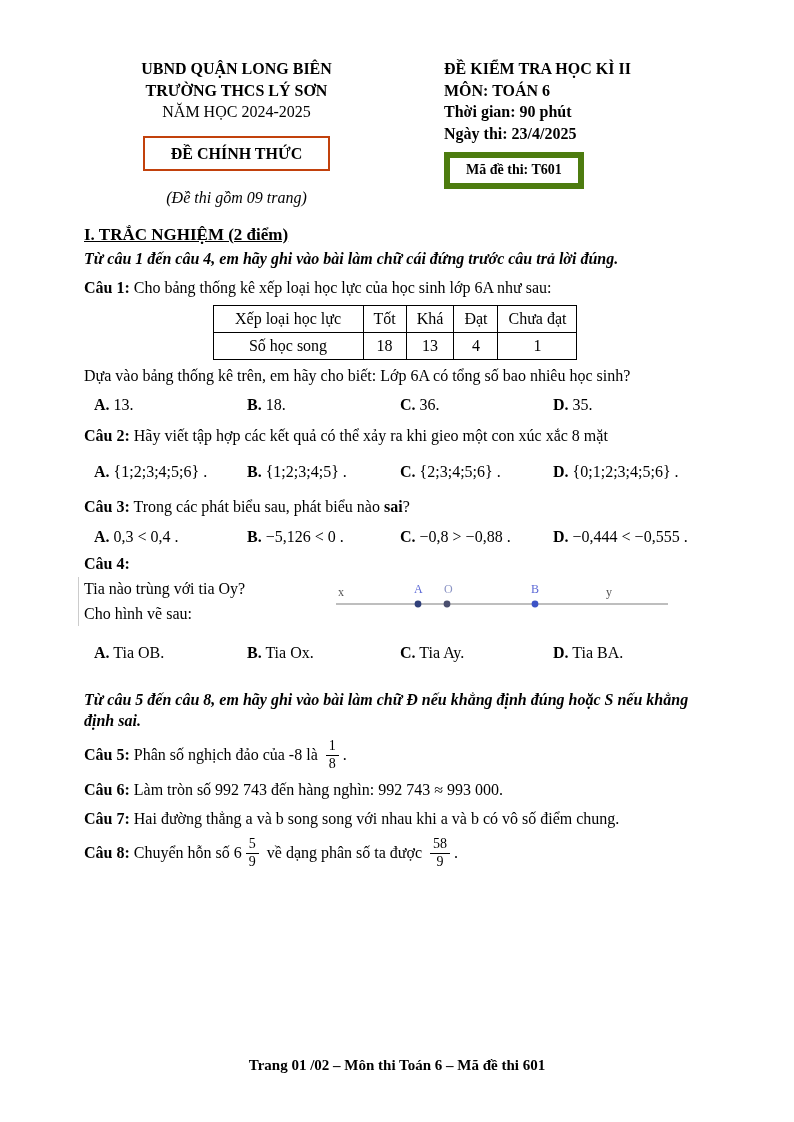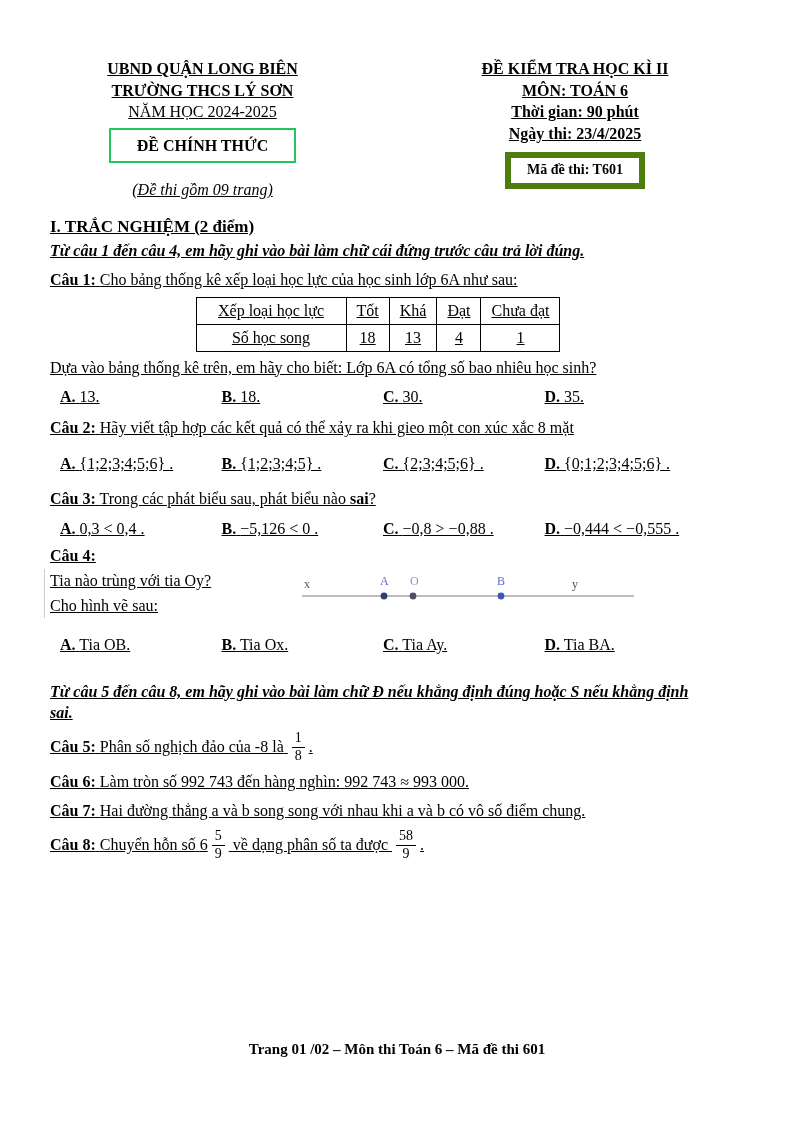--- a/index.html
+++ b/index.html
@@ -6,27 +6,27 @@
   html, body { margin: 0; padding: 0; }
   body {
     width: 794px; height: 1122px;
     background: #ffffff;
     color: #000000;
     font-family: "Liberation Serif", "DejaVu Serif", serif;
     font-size: 16px;
     position: relative;
     overflow: hidden;
   }
-  .page { padding: 58px 88px 0 50px; text-decoration: underline; }
+  .page { padding: 58px 88px 0 84px; }
 
   .header { display: flex; justify-content: space-between; align-items: flex-start; }
   .header-left { width: 305px; text-align: center; line-height: 1.35; }
-  .header-right { width: 262px; text-align: center; line-height: 1.35; }
+  .header-right { width: 262px; text-align: left; line-height: 1.35; }
   .bold { font-weight: bold; }
-  .box-official { display: inline-block; border: 2px solid #22c55e; padding: 5px 26px; font-weight: bold; margin-top: 5px; }
+  .box-official { display: inline-block; border: 2px solid #c2410c; padding: 5px 26px; font-weight: bold; margin-top: 13px; }
   .box-code { display: inline-block; border: 6px solid #4d7c0f; padding: 3px 16px; font-weight: bold; font-size: 14px; margin-top: 8px; }
   .pages-note { font-style: italic; margin-top: 16px; }
 
   .section-title { display: inline-block; font-weight: bold; text-decoration: underline; font-size: 17px; margin-top: 16px; }
   .instr { font-weight: bold; font-style: italic; line-height: 1.3; margin-top: 4px; }
   .instr-2 { margin-top: 28px; }
 
   .q { margin-top: 8px; line-height: 1.3; }
   .q-label { font-weight: bold; }
   .options { display: flex; padding-left: 10px; margin: 10px 0 8px; }
@@ -39,21 +39,21 @@
 
   .q4-body { display: flex; align-items: center; margin-top: 2px; }
   .q4-text { width: 256px; line-height: 1.55; border-left: 1px solid #cccccc; padding-left: 5px; margin-left: -6px; }
   .q4-figure { flex: 0 0 auto; margin-top: -6px; }
 
   .frac { display: inline-flex; flex-direction: column; align-items: center; vertical-align: middle; line-height: 1.05; margin: 0 4px; font-size: 14px; position: relative; top: -1px; }
   .frac .num { padding: 0 3px 1px; border-bottom: 1px solid #000; }
   .frac .den { padding-top: 1px; }
   .mixed-whole { margin-right: 0; }
 
-  .footer { position: absolute; left: 0; right: 0; bottom: 64px; text-align: center; font-weight: bold; font-size: 15px; }
+  .footer { position: absolute; left: 0; right: 0; bottom: 48px; text-align: center; font-weight: bold; font-size: 15px; }
 </style>
 </head>
 <body>
 
 <div class="page">
 
   <div class="header">
     <div class="header-left">
       <div class="bold">UBND QUẬN LONG BIÊN</div>
       <div class="bold">TRƯỜNG THCS LÝ SƠN</div>
@@ -98,21 +98,21 @@
         <td>13</td>
         <td>4</td>
         <td>1</td>
       </tr>
     </tbody>
   </table>
   <div class="q" style="margin-top:2px">Dựa vào bảng thống kê trên, em hãy cho biết: Lớp 6A có tổng số bao nhiêu học sinh?</div>
   <div class="options">
     <span class="opt"><span class="opt-label">A.</span> <span>13.</span></span>
     <span class="opt"><span class="opt-label">B.</span> <span>18.</span></span>
-    <span class="opt"><span class="opt-label">C.</span> <span>30.</span></span>
+    <span class="opt"><span class="opt-label">C.</span> <span>36.</span></span>
     <span class="opt"><span class="opt-label">D.</span> <span>35.</span></span>
   </div>
 
   <div class="q" style="margin-top:12px">
     <span class="q-label">Câu 2:</span>
     <span>Hãy viết tập hợp các kết quả có thể xảy ra khi gieo một con xúc xắc 8 mặt</span>
   </div>
   <div class="options" style="margin-top:16px">
     <span class="opt"><span class="opt-label">A.</span> <span>{1;2;3;4;5;6} .</span></span>
     <span class="opt"><span class="opt-label">B.</span> <span>{1;2;3;4;5} .</span></span>

